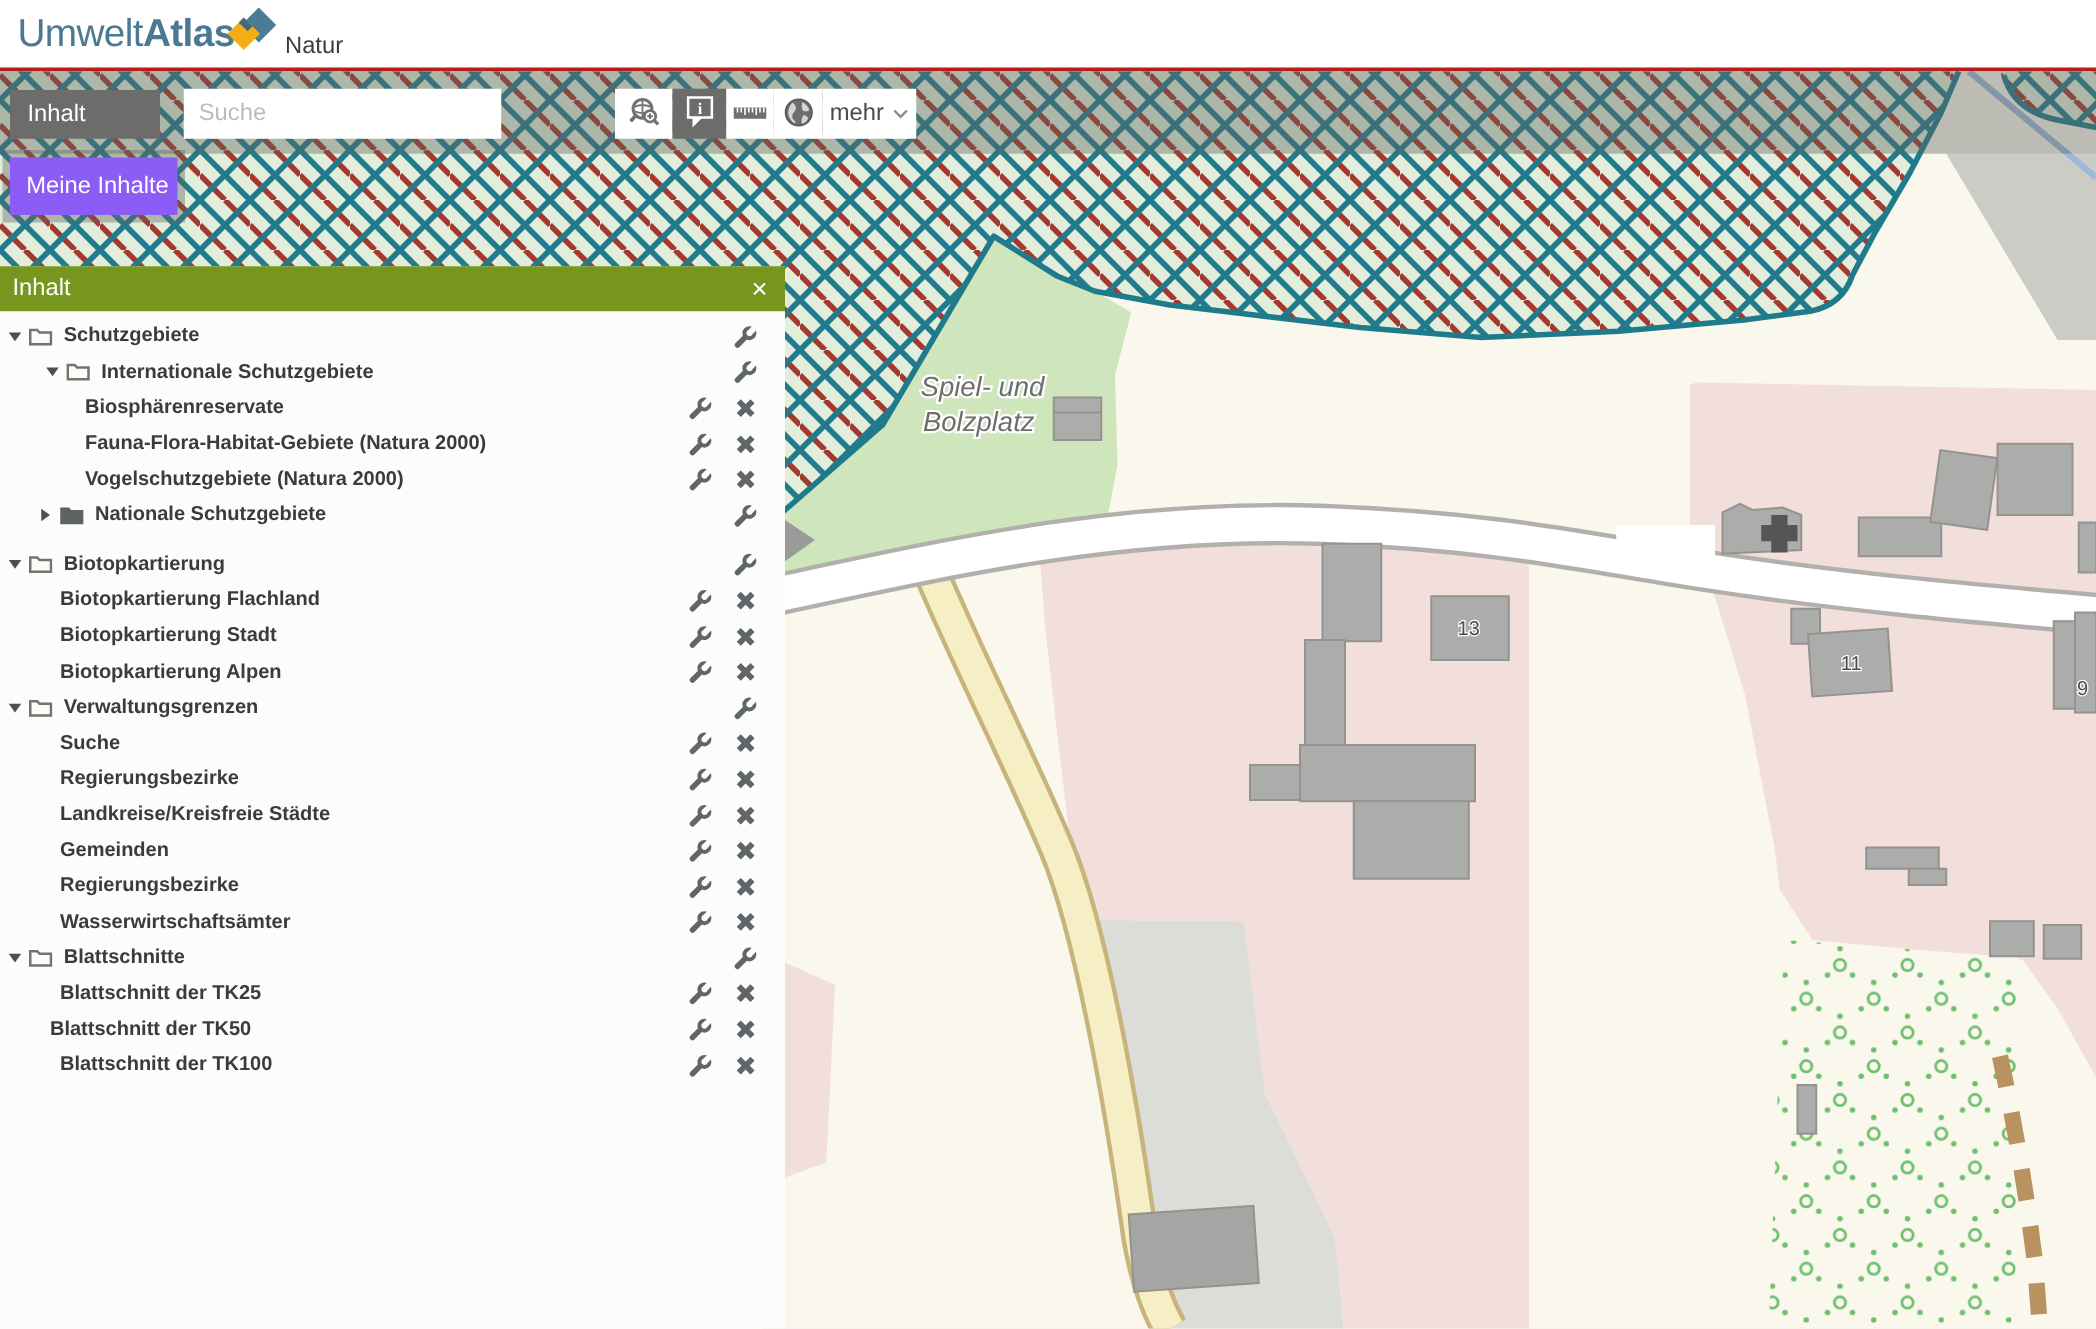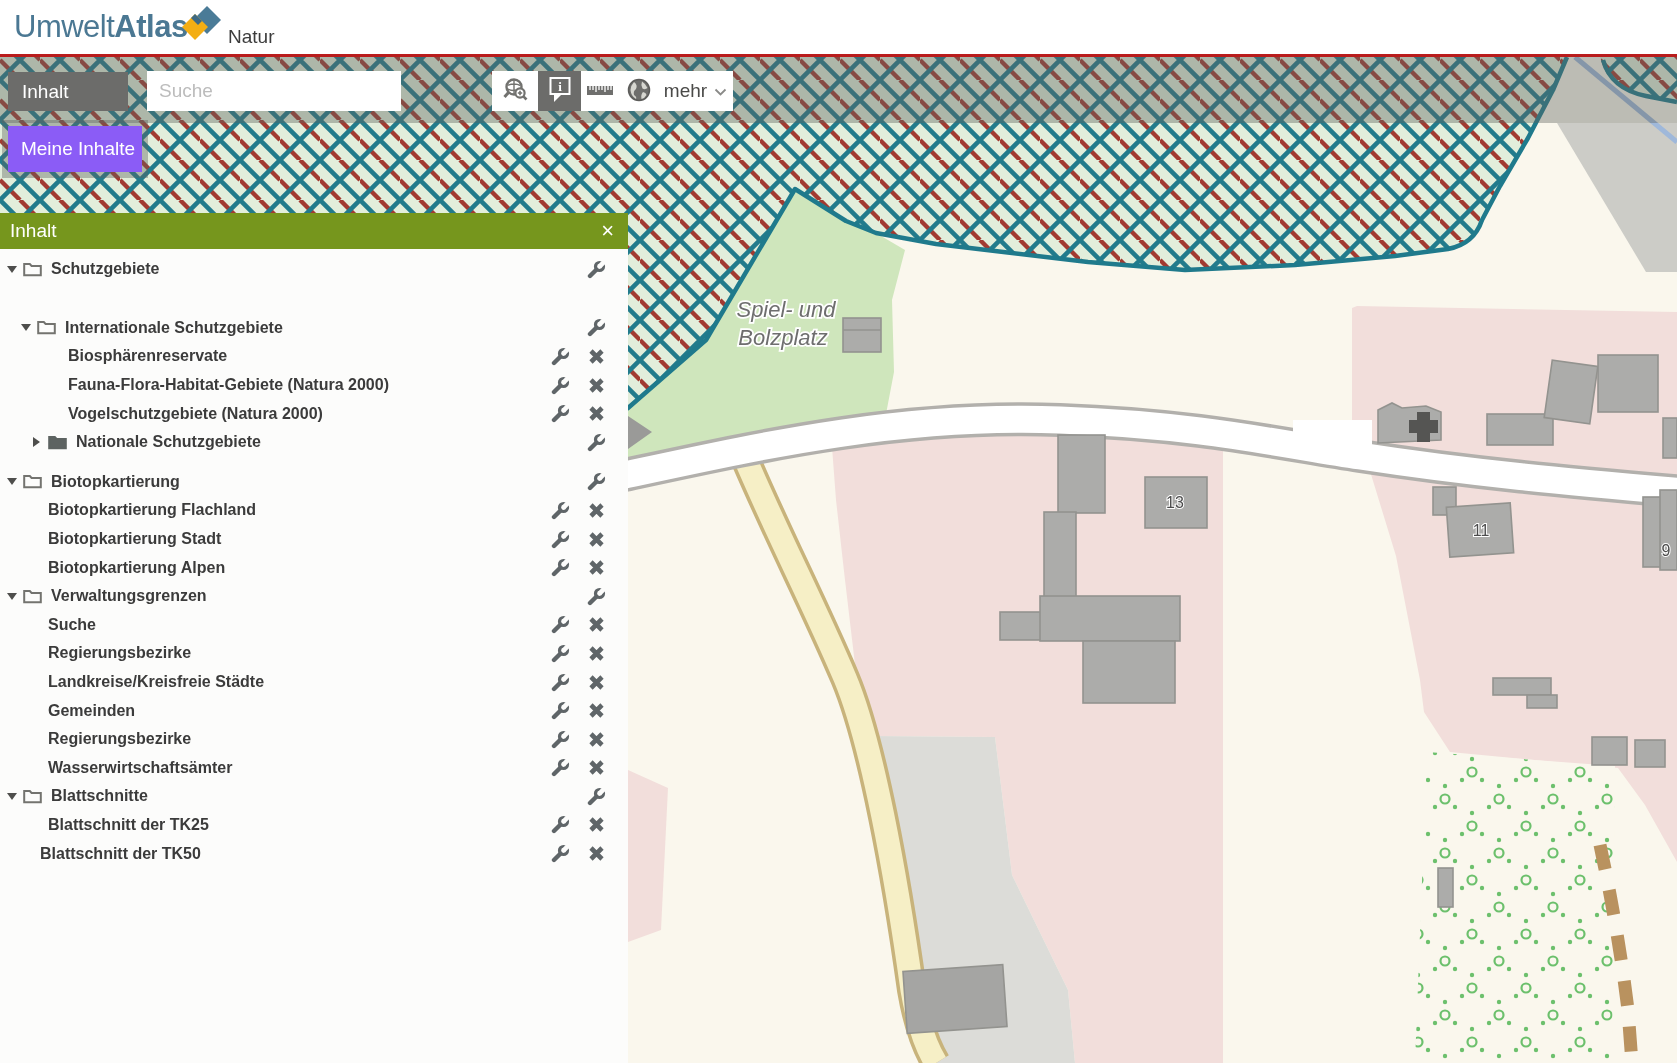--- a/index.html
+++ b/index.html
@@ -262,21 +262,21 @@
           </span>
           <span class="tlabel">Schutzgebiete</span>
           <button class="icon-btn wrench-pos-folder">
             <svg width="19" height="19" viewBox="0 0 19 19">
               <line x1="3" y1="16" x2="9.3" y2="9.7" stroke="#5f6568" stroke-width="4.4" stroke-linecap="round"></line>
               <circle cx="12.5" cy="6.5" r="4" fill="none" stroke="#5f6568" stroke-width="3.2"></circle>
               <line x1="12.5" y1="6.5" x2="18" y2="1" stroke="#fcfcfb" stroke-width="4.6"></line>
             </svg>
           </button>
         </div>
-        <div class="trow" style="padding-left: 19px; margin-top: 30px;">
+        <div class="trow" style="padding-left: 35px;">
           <span class="arrow-slot">
             <span class="tri-down"></span>
           </span>
           <span class="ficon">
             <svg width="19" height="15" viewBox="0 0 19 15">
               <path d="M1.2,13.3 V2 H6.8 L8.6,4 H17.8 V13.3 Z" fill="none" stroke="#73736f" stroke-width="2"></path>
             </svg>
           </span>
           <span class="tlabel">Internationale Schutzgebiete</span>
           <button class="icon-btn wrench-pos-folder">
@@ -562,16 +562,31 @@
               <circle cx="12.5" cy="6.5" r="4" fill="none" stroke="#5f6568" stroke-width="3.2"></circle>
               <line x1="12.5" y1="6.5" x2="18" y2="1" stroke="#fcfcfb" stroke-width="4.6"></line>
             </svg>
           </button>
           <button class="icon-btn remove-pos">
             <svg width="17" height="17" viewBox="0 0 17 17">
               <path d="M3,3 L14,14 M14,3 L3,14" stroke="#5f6568" stroke-width="4.6"></path>
             </svg>
           </button>
         </div>
+        <div class="trow" style="padding-left: 48px;">
+          <span class="tlabel">Blattschnitt der TK100</span>
+          <button class="icon-btn wrench-pos-leaf">
+            <svg width="19" height="19" viewBox="0 0 19 19">
+              <line x1="3" y1="16" x2="9.3" y2="9.7" stroke="#5f6568" stroke-width="4.4" stroke-linecap="round"></line>
+              <circle cx="12.5" cy="6.5" r="4" fill="none" stroke="#5f6568" stroke-width="3.2"></circle>
+              <line x1="12.5" y1="6.5" x2="18" y2="1" stroke="#fcfcfb" stroke-width="4.6"></line>
+            </svg>
+          </button>
+          <button class="icon-btn remove-pos">
+            <svg width="17" height="17" viewBox="0 0 17 17">
+              <path d="M3,3 L14,14 M14,3 L3,14" stroke="#5f6568" stroke-width="4.6"></path>
+            </svg>
+          </button>
+        </div>
       </div>
   </div>
 
 </div>
 
 </body></html>

